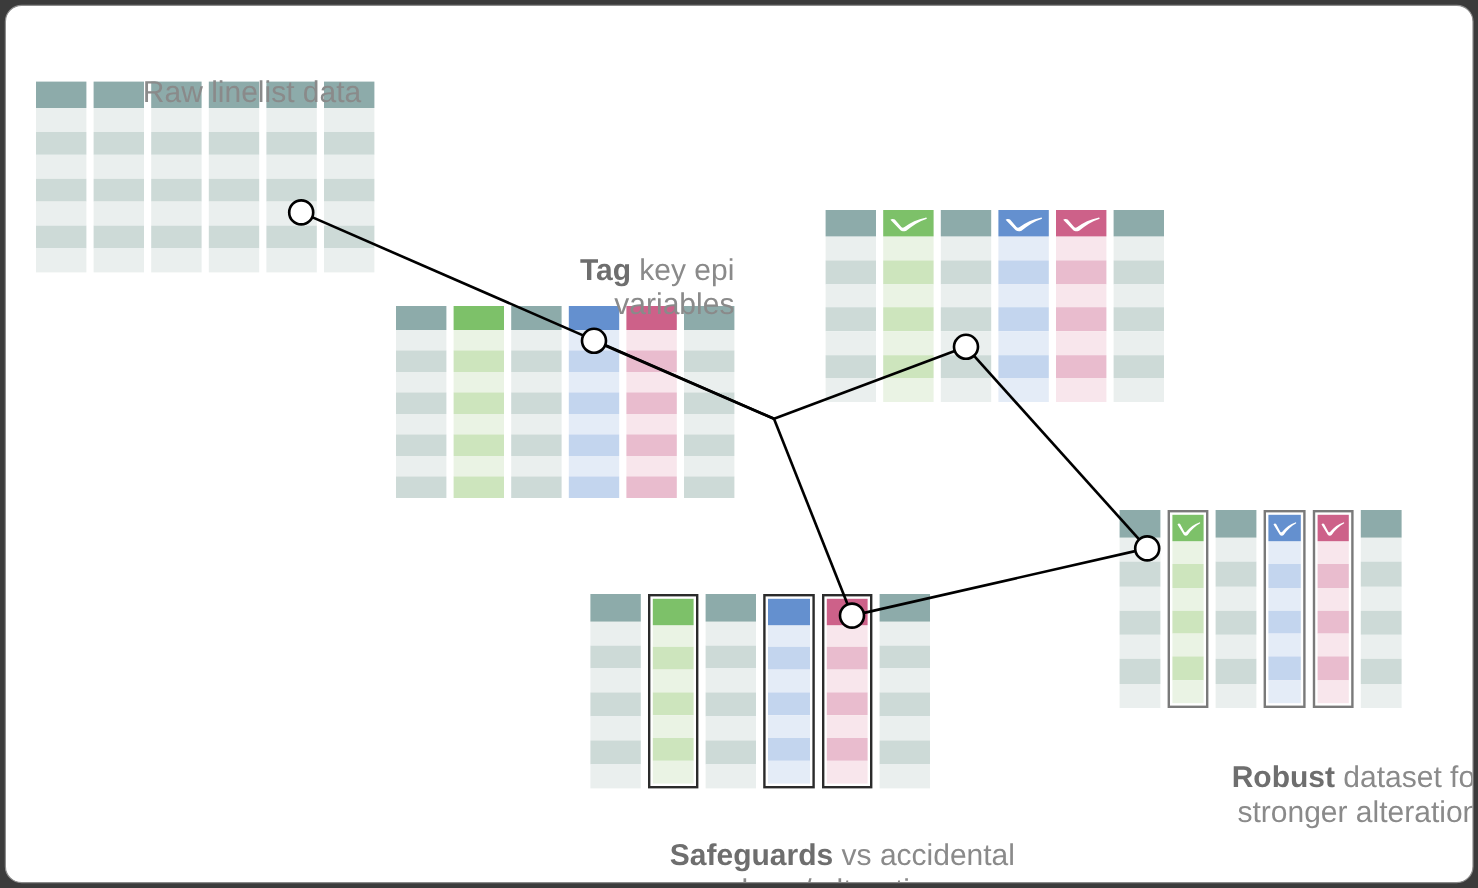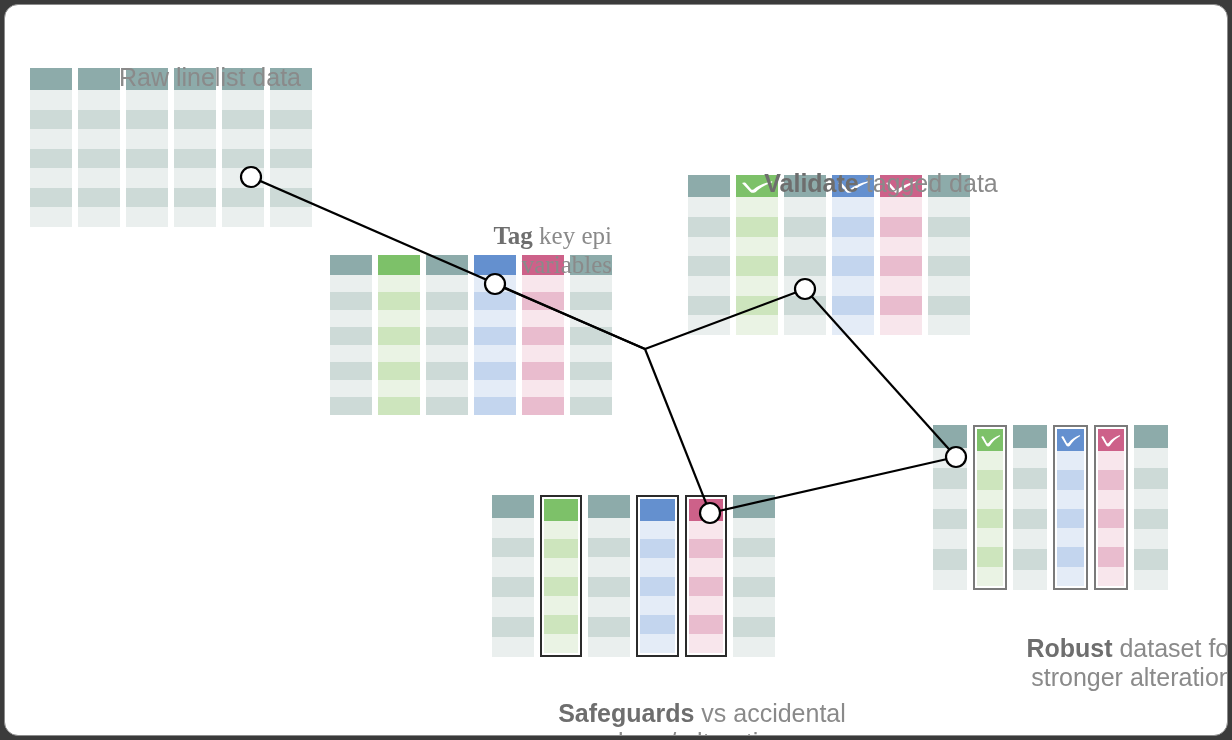--- a/index.html
+++ b/index.html
@@ -227,21 +227,21 @@
           <div class="cell" style="height: 17.5111px; background: rgb(234, 239, 238);"></div>
           <div class="cell" style="height: 17.5111px; background: rgb(205, 218, 215);"></div>
           <div class="cell" style="height: 17.5111px; background: rgb(234, 239, 238);"></div>
           <div class="cell" style="height: 17.5111px; background: rgb(205, 218, 215);"></div>
           <div class="cell" style="height: 17.5111px; background: rgb(234, 239, 238);"></div>
           <div class="cell" style="height: 17.5111px; background: rgb(205, 218, 215);"></div>
           <div class="cell" style="height: 17.5111px; background: rgb(234, 239, 238);"></div>
           <div class="cell" style="height: 17.5111px; background: rgb(205, 218, 215);"></div>
         </div>
       </div>
-    <div class="cap right" style="left:327px; top:186px; width:280px;font-family:Liberation Serif, serif;">
+    <div class="cap right" style="left:327px; top:176px; width:280px;">
       <b>Tag</b><span> key epi
 variables</span>
     </div>
 
     <div class="tbl" style="left:683px; top:170px; width:282px; height:160px;">
         <div class="col" style="width: 42px; height: 160px; margin-right: 6px;">
           <div class="cell hdr" style="height: 22.4px; background: rgb(141, 171, 170);"></div>
           <div class="cell" style="height: 19.6571px; background: rgb(234, 239, 238);"></div>
           <div class="cell" style="height: 19.6571px; background: rgb(205, 218, 215);"></div>
           <div class="cell" style="height: 19.6571px; background: rgb(234, 239, 238);"></div>
@@ -306,23 +306,20 @@
           <div class="cell hdr" style="height: 22.4px; background: rgb(141, 171, 170);"></div>
           <div class="cell" style="height: 19.6571px; background: rgb(234, 239, 238);"></div>
           <div class="cell" style="height: 19.6571px; background: rgb(205, 218, 215);"></div>
           <div class="cell" style="height: 19.6571px; background: rgb(234, 239, 238);"></div>
           <div class="cell" style="height: 19.6571px; background: rgb(205, 218, 215);"></div>
           <div class="cell" style="height: 19.6571px; background: rgb(234, 239, 238);"></div>
           <div class="cell" style="height: 19.6571px; background: rgb(205, 218, 215);"></div>
           <div class="cell" style="height: 19.6571px; background: rgb(234, 239, 238);"></div>
         </div>
       </div>
-    <div class="cap left" style="left:686px; top:134px; width:380px;">
-      <b>Validate</b><span> tagged data</span>
-    </div>
 
     <div class="tbl" style="left:487px; top:490px; width:283px; height:162px;">
         <div class="col" style="width: 42.1667px; height: 162px; margin-right: 6px;">
           <div class="cell hdr" style="height: 22.68px; background: rgb(141, 171, 170);"></div>
           <div class="cell" style="height: 19.9029px; background: rgb(234, 239, 238);"></div>
           <div class="cell" style="height: 19.9029px; background: rgb(205, 218, 215);"></div>
           <div class="cell" style="height: 19.9029px; background: rgb(234, 239, 238);"></div>
           <div class="cell" style="height: 19.9029px; background: rgb(205, 218, 215);"></div>
           <div class="cell" style="height: 19.9029px; background: rgb(234, 239, 238);"></div>
           <div class="cell" style="height: 19.9029px; background: rgb(205, 218, 215);"></div>

